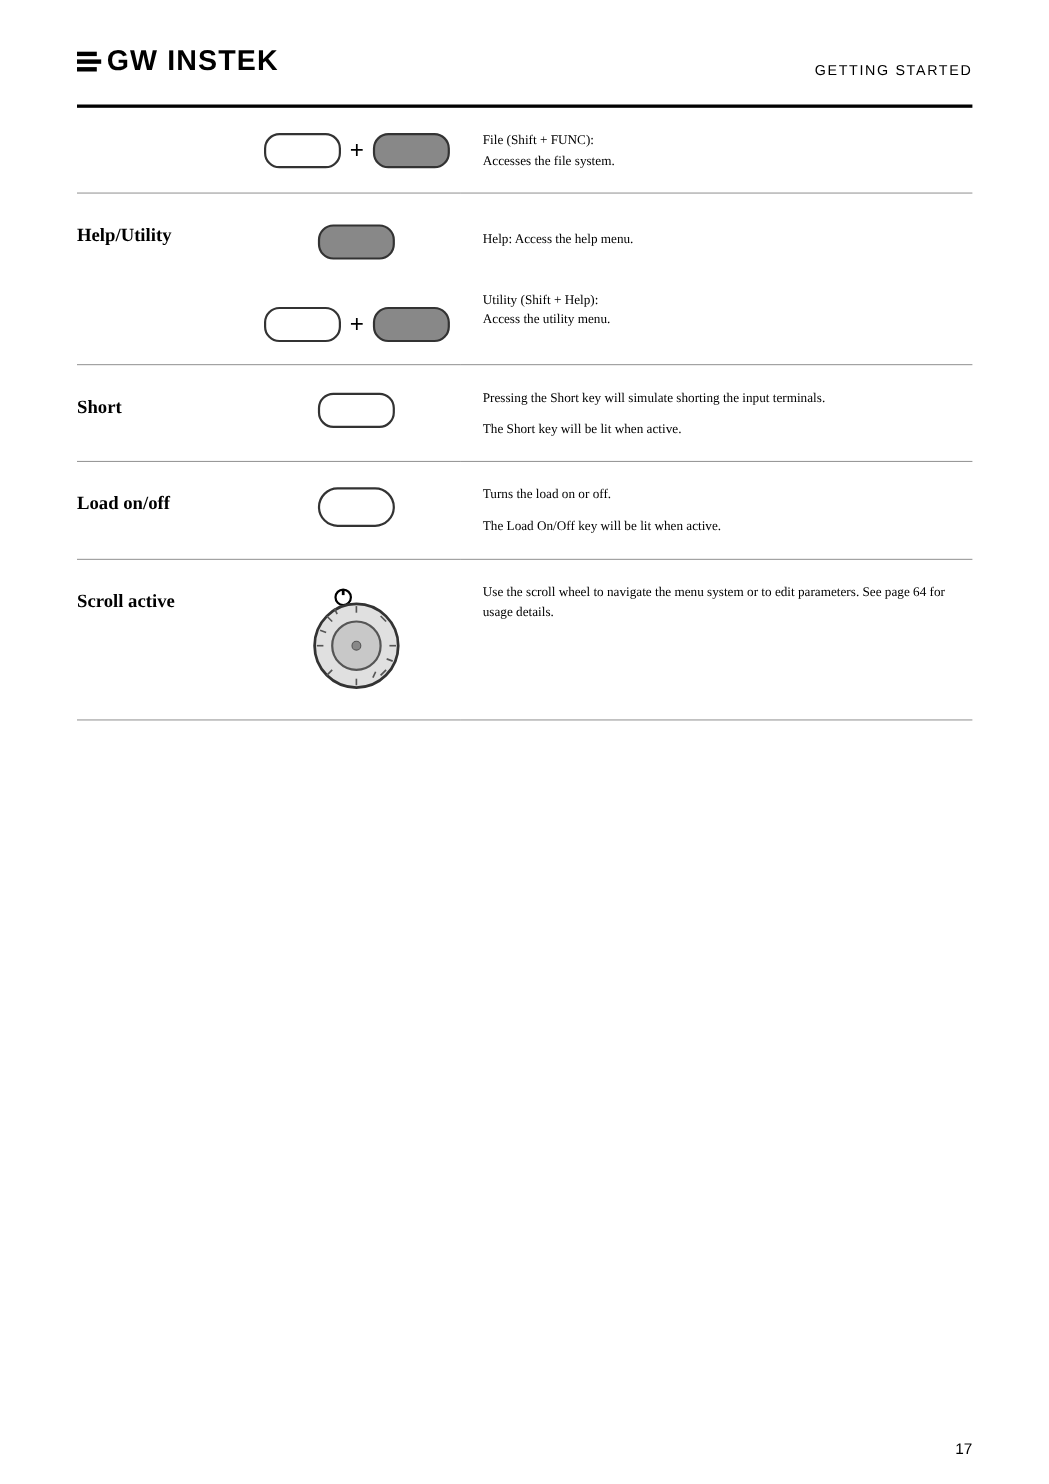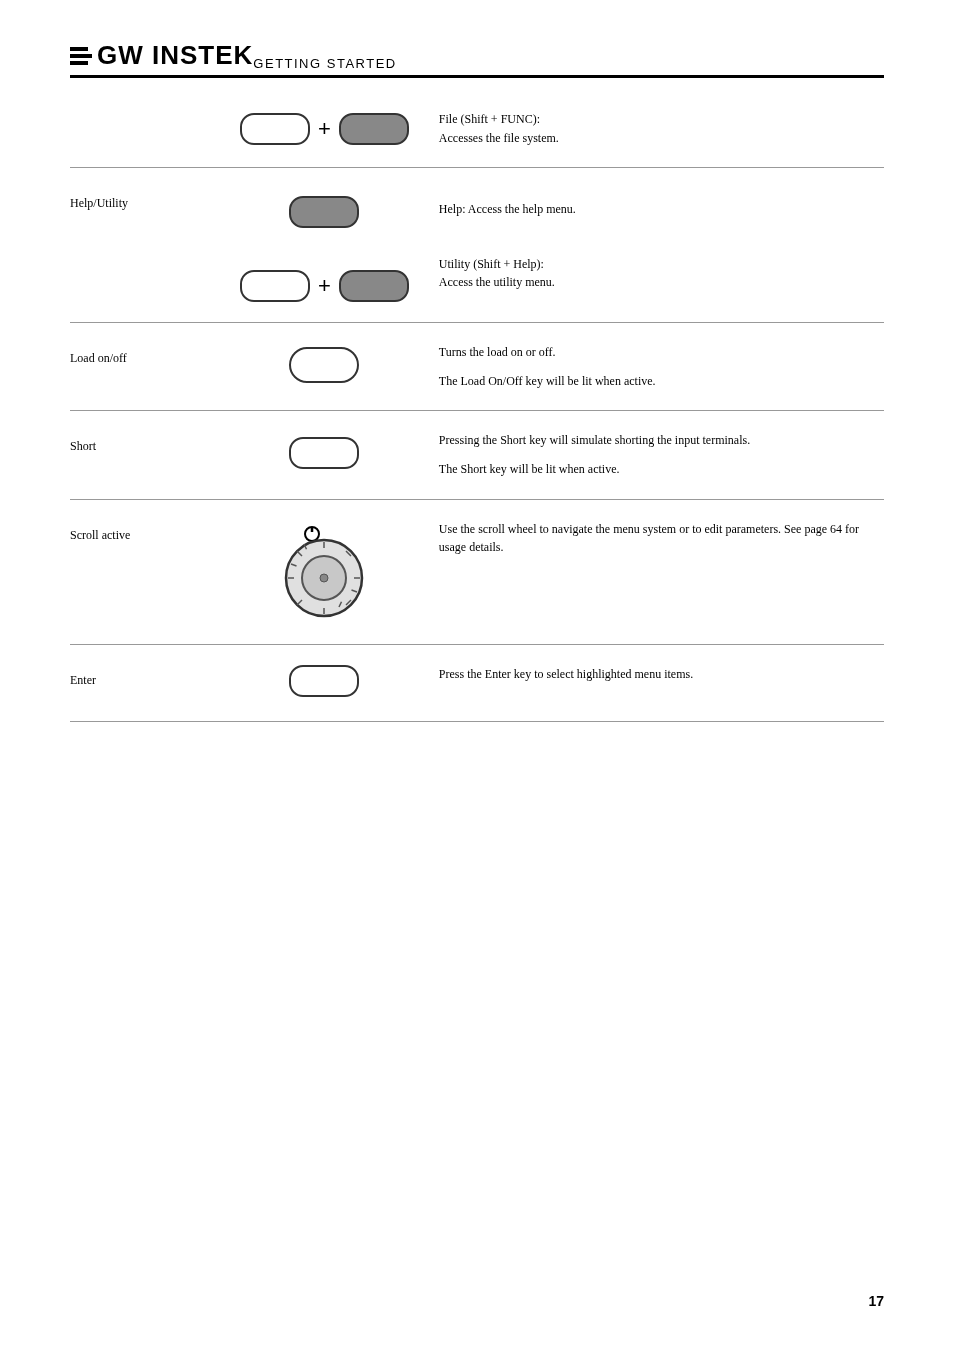--- a/index.html
+++ b/index.html
@@ -16,24 +16,25 @@
     .page {
       width: 954px;
       min-height: 1349px;
       padding: 40px 70px 60px 70px;
       position: relative;
     }
 
     
     .header {
       display: flex;
+      justify-content: space-between;
       align-items: flex-end;
-      padding-bottom: 4px;
+      padding-bottom: 24px;
       border-bottom: 3px solid #000;
-      margin-bottom: 12px;
+      margin-bottom: 0;
     }
 
     .header-right {
       font-family: Arial, sans-serif;
       font-weight: 400;
       font-size: 13px;
       letter-spacing: 1.5px;
       text-align: right;
     }
 
@@ -49,22 +50,23 @@
     }
 
     .content-table tr:first-child {
       border-top: none;
     }
 
     .col-label {
       width: 160px;
       vertical-align: top;
       padding: 28px 10px 28px 0;
-      font-size: 12px;
+      font-size: 17px;
       font-family: Georgia, serif;
+      font-weight: bold;
     }
 
     .col-icon {
       width: 130px;
       vertical-align: middle;
       padding: 20px 10px;
       text-align: center;
     }
 
     .col-desc {
@@ -121,25 +123,25 @@
       margin-bottom: 10px;
     }
 
     .desc-paragraph:last-child {
       margin-bottom: 0;
     }
 
     
     .page-number {
       position: absolute;
-      bottom: 40px;
+      bottom: 24px;
       right: 70px;
       font-family: Arial, sans-serif;
       font-size: 14px;
-      font-weight: 700;
+      font-weight: 400;
     }
 
     
     .gw-logo {
       font-family: Arial Black, Arial, sans-serif;
       font-weight: 900;
       font-size: 26px;
       letter-spacing: 1px;
       color: #000;
       display: flex;
@@ -204,38 +206,38 @@
             <div class="btn-rect-dark"></div>
           </div>
         </td>
         <td class="col-desc" style="vertical-align: top; padding-top: 32px;">
           <div class="desc-paragraph" style="margin-bottom: 36px;">Help: Access the help menu.</div>
           <div class="desc-paragraph">Utility (Shift + Help):<br>Access the utility menu.</div>
         </td>
       </tr>
 
       <tr>
+        <td class="col-label">Short</td>
+        <td class="col-icon">
+          <div class="btn-rect"></div>
+        </td>
+        <td class="col-desc">
+          <div class="desc-paragraph">Pressing the Short key will simulate shorting the input terminals.</div>
+          <div class="desc-paragraph">The Short key will be lit when active.</div>
+        </td>
+      </tr>
+
+      <tr>
         <td class="col-label">Load on/off</td>
         <td class="col-icon">
           <div class="btn-oval"></div>
         </td>
         <td class="col-desc">
           <div class="desc-paragraph">Turns the load on or off.</div>
           <div class="desc-paragraph">The Load On/Off key will be lit when active.</div>
-        </td>
-      </tr>
-
-      <tr>
-        <td class="col-label">Short</td>
-        <td class="col-icon">
-          <div class="btn-rect"></div>
-        </td>
-        <td class="col-desc">
-          <div class="desc-paragraph">Pressing the Short key will simulate shorting the input terminals.</div>
-          <div class="desc-paragraph">The Short key will be lit when active.</div>
         </td>
       </tr>
 
       <tr>
         <td class="col-label">Scroll active</td>
         <td class="col-icon">
           <div style="position: relative; display: inline-flex; flex-direction: column; align-items: center;">
 
             <svg width="90" height="100" viewBox="0 0 90 100">
 
@@ -262,28 +264,19 @@
 
               <circle cx="45" cy="58" r="4" fill="#888" stroke="#555" stroke-width="1"></circle>
             </svg>
           </div>
         </td>
         <td class="col-desc">
           <div class="desc-paragraph">Use the scroll wheel to navigate the menu system or to edit parameters. See page 64 for usage details.</div>
         </td>
       </tr>
 
-      <tr>
-        <td class="col-label">Enter</td>
-        <td class="col-icon">
-          <div class="btn-rect"></div>
-        </td>
-        <td class="col-desc">
-          <div class="desc-paragraph">Press the Enter key to select highlighted menu items.</div>
-        </td>
-      </tr>
 
     </tbody>
   </table>
 
   <div class="page-number">17</div>
 
 </div>
 
 </body></html>

